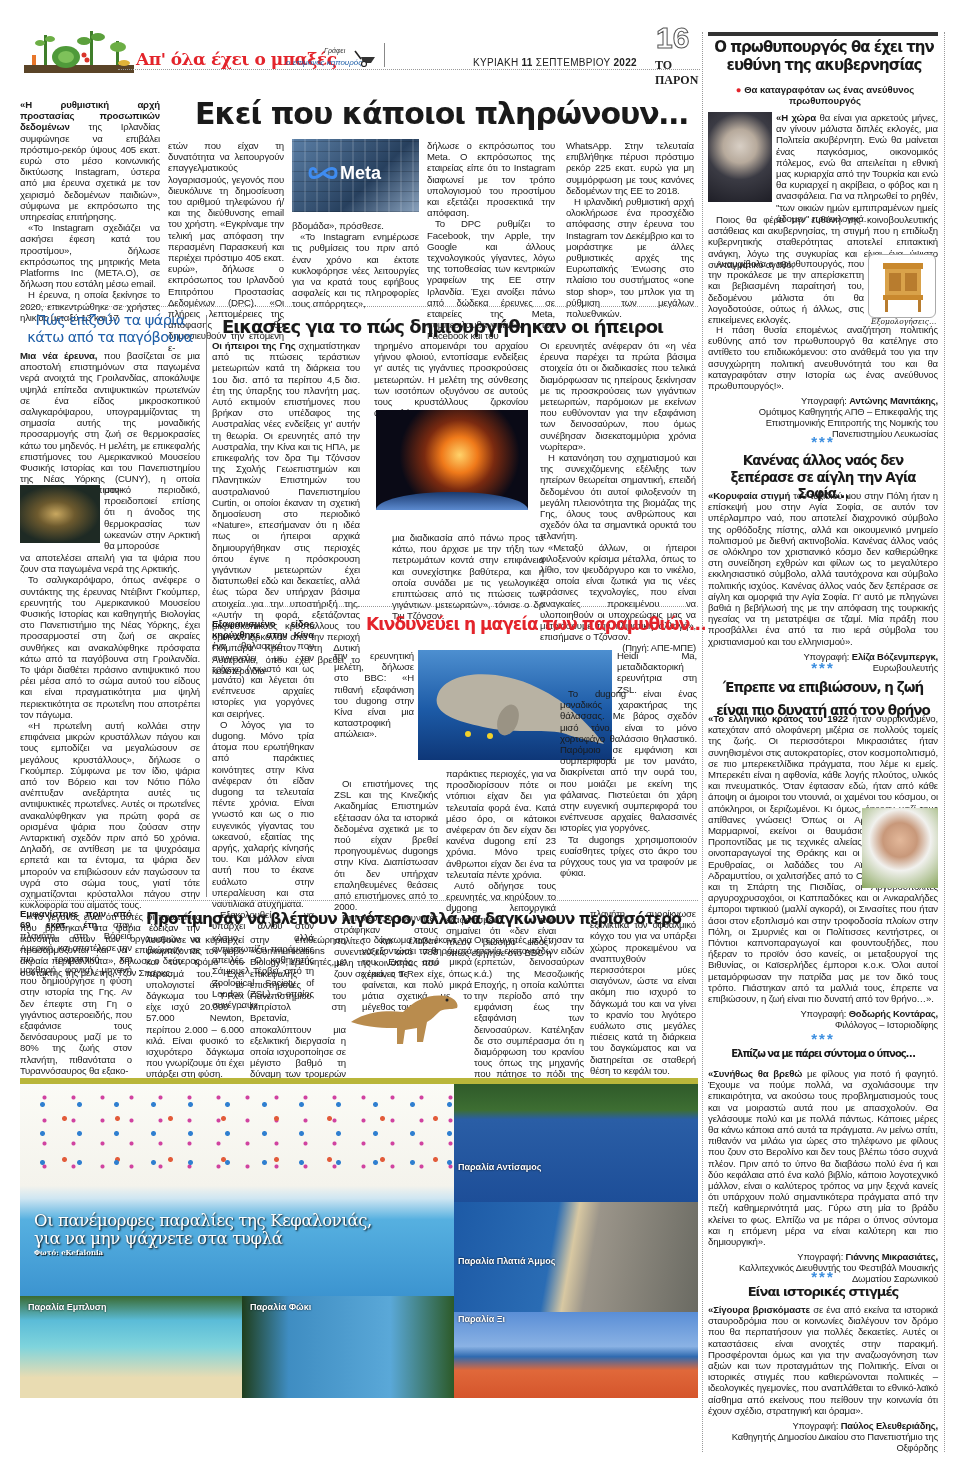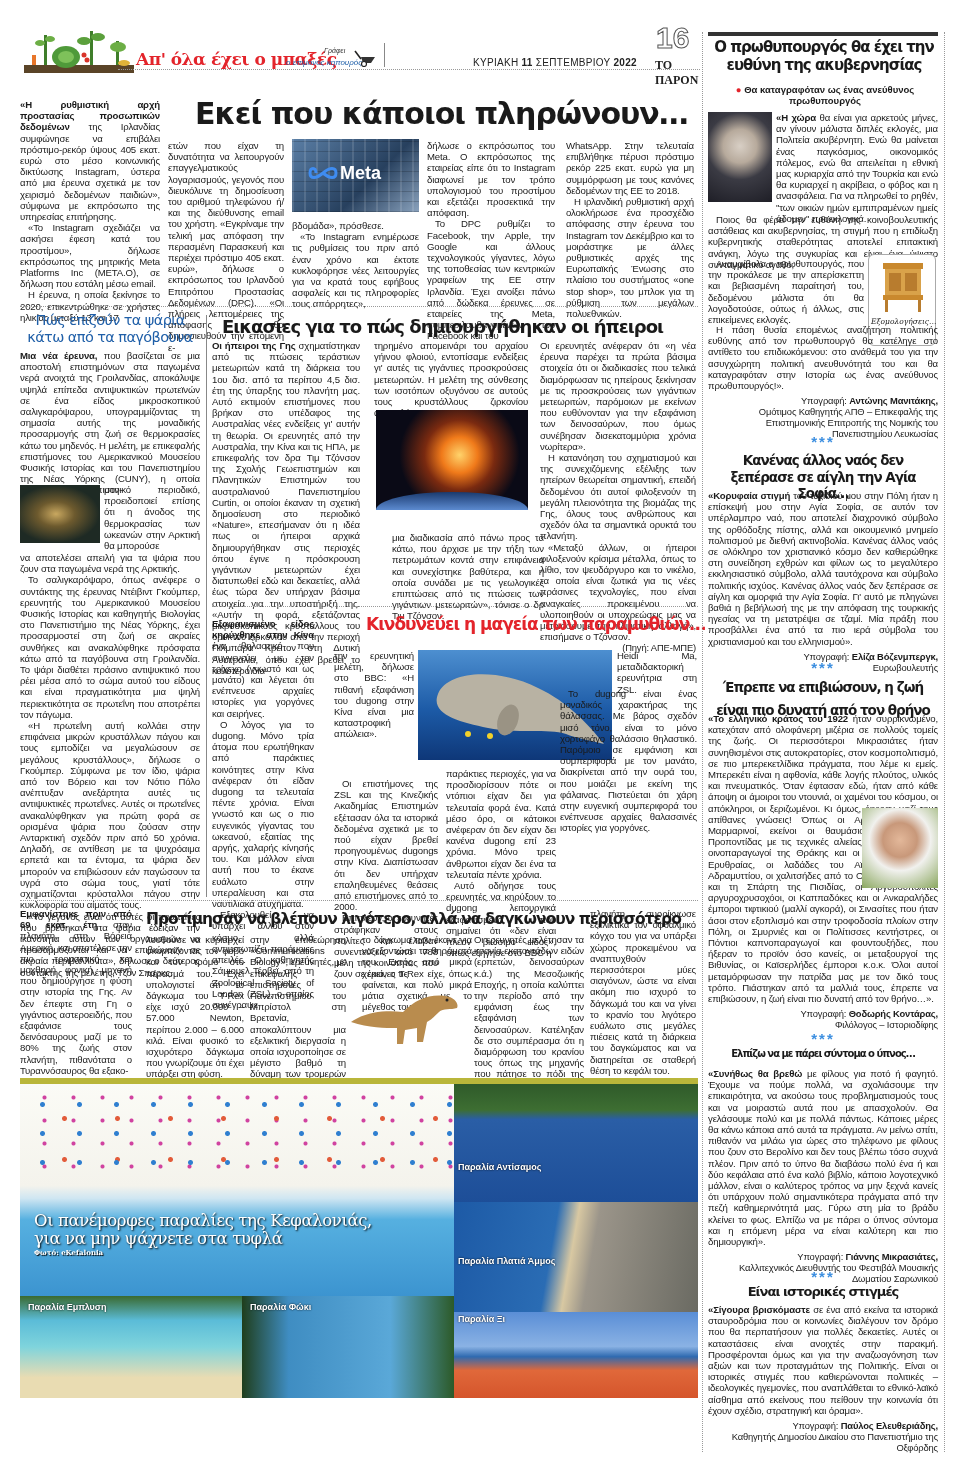--- a/index.html
+++ b/index.html
@@ -152,20 +152,21 @@
 </div>
 <div class="abs txt" style="left:446px;top:768px;width:110px;">
   <p class="noi">παράκτιες περιοχές, για να προσδιορίσουν πότε οι ντόπιοι είχαν δει για τελευταία φορά ένα. Κατά μέσο όρο, οι κάτοικοι ανέφεραν ότι δεν είχαν δει κανένα dugong επί 23 χρόνια. Μόνο τρεις άνθρωποι είχαν δει ένα τα τελευταία πέντε χρόνια.</p>
   <p>Αυτό οδήγησε τους ερευνητές να κηρύξουν το dugong λειτουργικά εξαφανισμένο, που σημαίνει ότι «δεν είναι πλέον βιώσιμο είδος», όπως εξήγησε στο BBC η</p>
 </div>
 <div class="abs txt" style="left:617px;top:650px;width:80px;">
   <p class="noi">Heidi Ma, μεταδιδακτορική ερευνήτρια στη ZSL.</p>
 </div>
 <div class="abs txt" style="left:560px;top:688px;width:137px;">
   <p>Το dugong είναι ένας μοναδικός χαρακτήρας της θάλασσας. Με βάρος σχεδόν μισό τόνο, είναι το μόνο χορτοφάγο θαλάσσιο θηλαστικό. Παρόμοιο σε εμφάνιση και συμπεριφορά με τον μανάτο, διακρίνεται από την ουρά του, που μοιάζει με εκείνη της φάλαινας. Πιστεύεται ότι χάρη στην ευγενική συμπεριφορά του ενέπνευσε αρχαίες θαλασσινές ιστορίες για γοργόνες.</p>
+  <p>Τα dugongs χρησιμοποιούν ευαίσθητες τρίχες στο άκρο του ρύγχους τους για να τραφούν με φύκια.</p>
 </div>
 <div class="abs dotline" style="left:20px;top:900px;width:678px;"></div>
 
 <div class="abs txt" style="left:20px;top:908px;width:112px;">
   <p class="noi"><b>Εμφανίστηκε πριν από 69 εκατ. έτη</b> <span>στον πλανήτη, στη Βόρεια Αμερική, και αποτέλεσε την πιο τρομακτική και μοχθηρή φονική μηχανή που δημιούργησε η φύση στην ιστορία της Γης. Αν δεν έπεφτε στη Γη ο γιγάντιος αστεροειδής, που εξαφάνισε τους δεινόσαυρους μαζί με το 80% της ζωής στον πλανήτη, πιθανότατα ο Τυραννόσαυρος θα εξακο-</span></p>
 </div>
 <div class="abs hl" style="left:146px;top:910px;font-size:15.5px;">Προτίμησαν να βλέπουν λιγότερο, αλλά να δαγκώνουν περισσότερο</div>
 <div class="abs txt" style="left:146px;top:934px;width:98px;">
   <p class="noi">λουθούσε να κυριαρχεί σκορπίζοντας τον φόβο και τον τρόμο στο πέρασμά του. Έχει υπολογιστεί ότι το δάγκωμα του T-Rex είχε ισχύ 20.000 – 57.000 Newton, περίπου 2.000 – 6.000 κιλά. Είναι φυσικό το ισχυρότερο δάγκωμα που γνωρίζουμε ότι έχει υπάρξει στη φύση.</p>
   <p>Με δημοσίευση τους</p>
@@ -221,21 +222,21 @@
   <span style="color:#e3242b">●</span>
   <span>Θα καταγραφόταν ως ένας ανεύθυνος πρωθυπουργός</span>
 </div>
 <div class="abs photo" style="left:708px;top:112px;width:64px;height:90px;background:radial-gradient(circle at 50% 38%,#d8cfc5 0%,#b7aa9c 26%,#3b3b44 52%,#1e1e26 100%);"></div>
 <div class="abs txt" style="left:776px;top:112px;width:162px;">
   <p class="noi"><b>«Η χώρα</b> <span>θα είναι για αρκετούς μήνες, αν γίνουν μάλιστα διπλές εκλογές, μια Πολιτεία ακυβέρνητη. Ενώ θα μαίνεται ένας παγκόσμιος, οικονομικός πόλεμος, ενώ θα απειλείται η εθνική μας κυριαρχία από την Τουρκία και ενώ θα κυριαρχεί η ακρίβεια, ο φόβος και η ανασφάλεια. Για να πληρωθεί το ρηθέν, "των οικιών ημών εμπιπραμένων ημείς άδομεν" προεκλογικά.</span></p>
 </div>
 <div class="abs txt" style="left:708px;top:214px;width:230px;">
   <p>Ποιος θα φέρει την ευθύνη της κοινοβουλευτικής αστάθειας και ακυβερνησίας, τη στιγμή που η επιδίωξη κυβερνητικής σταθερότητας αποτελεί επιτακτική ανάγκη, λόγω της συγκυρίας και είναι ένα ύψιστο συνταγματικό αγαθό;</p>
 </div>
-<div class="abs" style="left:868px;top:254px;width:68px;height:92px;border:1px solid #aaa;border-radius:6px;background:#fff;">
+<div class="abs" style="left:868px;top:254px;width:68px;height:64px;border:1px solid #aaa;border-radius:6px;background:#fff;">
   <svg style="position:absolute;left:10px;top:6px" width="48" height="52" viewBox="0 0 48 52">
     <rect x="4" y="2" width="40" height="6" fill="#c9892e"></rect>
     <rect x="6" y="8" width="36" height="26" fill="#d9a24a"></rect>
     <rect x="10" y="12" width="12" height="18" fill="#b87c2e"></rect>
     <rect x="26" y="12" width="12" height="18" fill="#b87c2e"></rect>
     <rect x="4" y="34" width="40" height="5" fill="#c9892e"></rect>
     <rect x="6" y="39" width="3" height="12" fill="#b87c2e"></rect>
     <rect x="39" y="39" width="3" height="12" fill="#b87c2e"></rect>
   </svg>
   <div style="position:absolute;left:2px;top:62px;width:64px;text-align:center;font-family:'DejaVu Serif',serif;font-size:7.5px;font-style:italic;">Εξομολογήσεις…</div>

